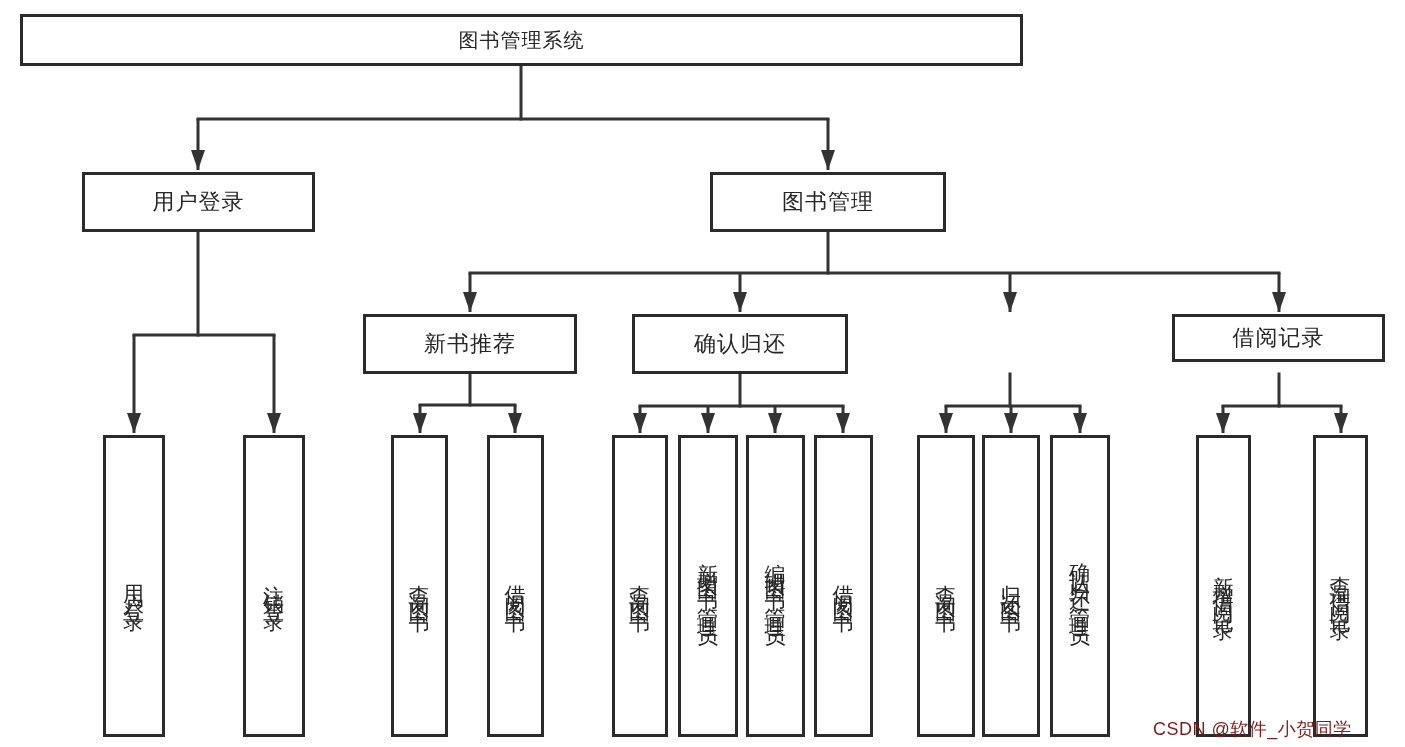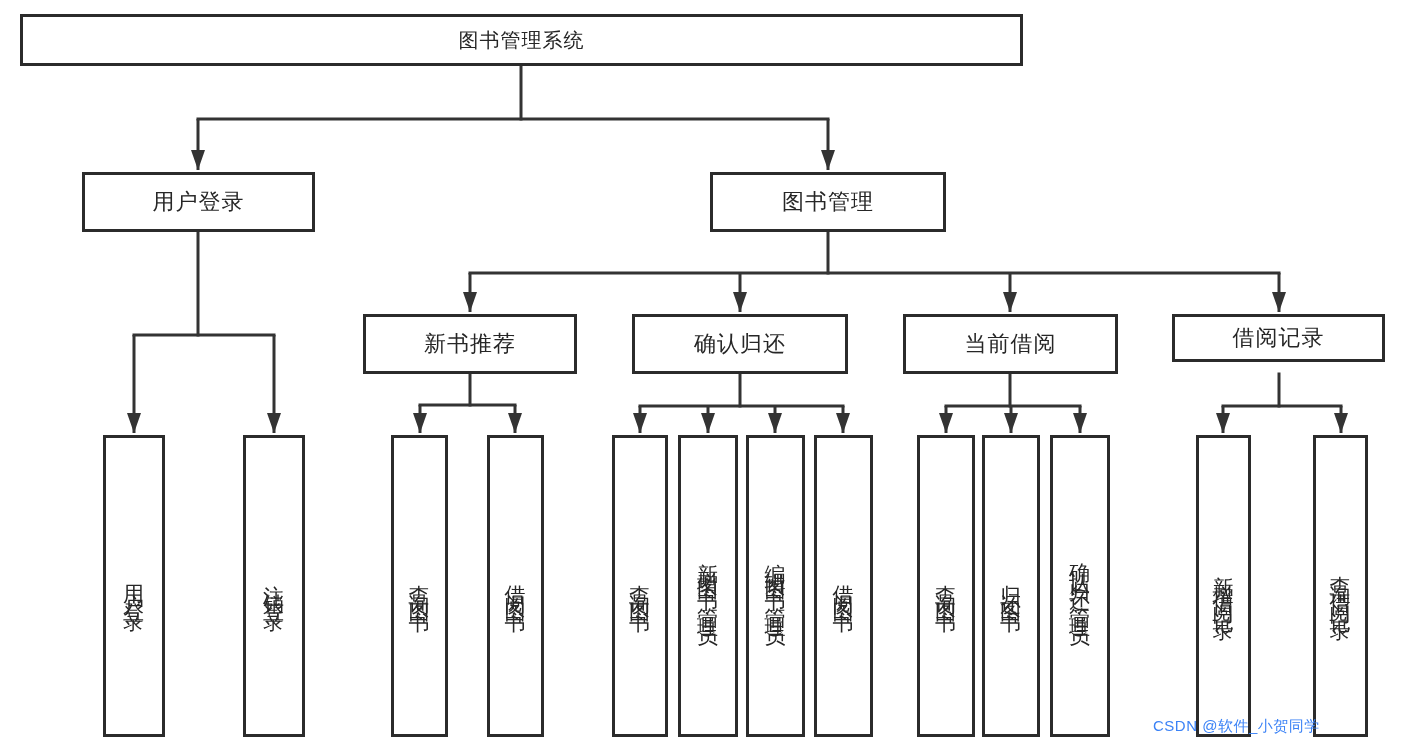--- a/index.html
+++ b/index.html
@@ -45,22 +45,22 @@
     writing-mode: vertical-rl;
     text-orientation: mixed;
     letter-spacing: 9px;
     line-height: 1;
   }
   .watermark {
     position: absolute;
     left: 1153px;
     top: 717px;
     width: 252px;
-    font-size: 15px;
-    color: #3b82f6;
+    font-size: 18px;
+    color: #7f1d1d;
     letter-spacing: 0.5px;
     white-space: nowrap;
     z-index: 3;
   }
 </style>
 </head>
 <body>
 
 <div class="canvas">
 
@@ -111,21 +111,20 @@
     </g>
   </svg>
 
   <div class="node hbox root" style="left:20px; top:14px; width:1003px; height:52px;">图书管理系统</div>
 
   <div class="node hbox" style="left:82px; top:172px; width:233px; height:60px;">用户登录</div>
   <div class="node hbox" style="left:363px; top:314px; width:214px; height:60px;">新书推荐</div>
 
   <div class="node hbox" style="left:710px; top:172px; width:236px; height:60px;">图书管理</div>
   <div class="node hbox" style="left:632px; top:314px; width:216px; height:60px;">确认归还</div>
-  <div class="node hbox" style="left:903px; top:314px; width:215px; height:60px;">当前借阅</div>
   <div class="node hbox" style="left:1172px; top:314px; width:213px; height:48px;">借阅记录</div>
 
   <div class="node vbox" style="left:103px; top:435px; width:62px; height:302px;">用户登录</div>
   <div class="node vbox" style="left:243px; top:435px; width:62px; height:302px;">注销登录</div>
 
   <div class="node vbox" style="left:391px; top:435px; width:57px; height:302px;">查询图书</div>
   <div class="node vbox" style="left:487px; top:435px; width:57px; height:302px;">借阅图书</div>
 
   <div class="node vbox" style="left:612px; top:435px; width:56px; height:302px;">查询图书</div>
   <div class="node vbox" style="left:678px; top:435px; width:60px; height:302px;">新增图书（管理员）</div>

